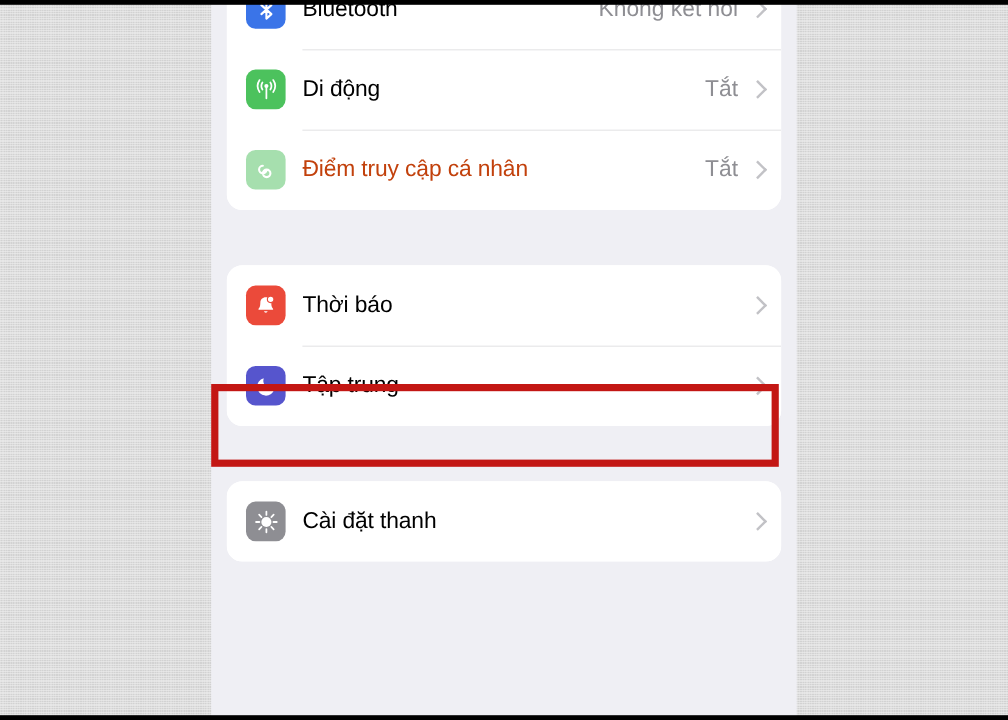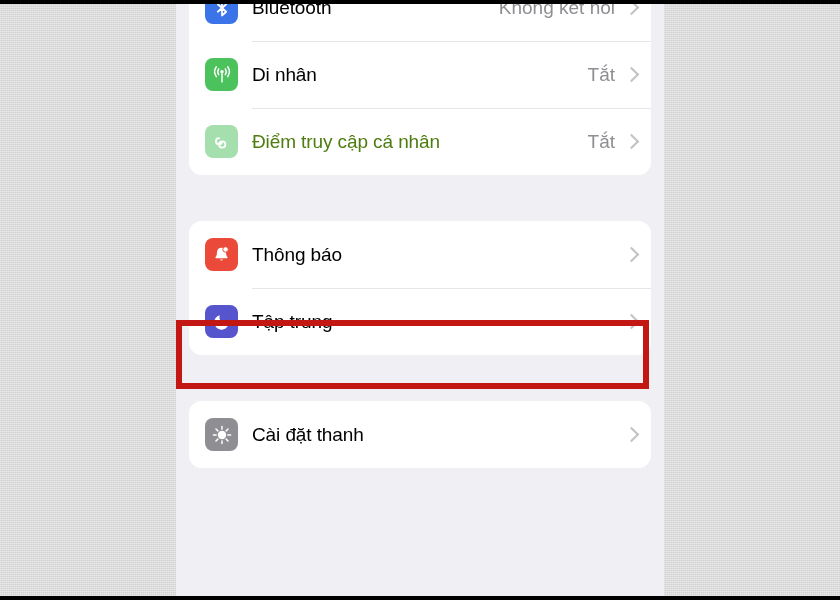--- a/index.html
+++ b/index.html
@@ -121,21 +121,21 @@
   .ic-general   { background: #8e8e93; }
 
   
   .row-label {
     flex: 1 1 auto;
     font-size: 19px;
     color: #000000;
     letter-spacing: -0.1px;
     white-space: nowrap;
   }
-  .row-label.dim { color: #4d7c0f; }
+  .row-label.dim { color: #c2410c; }
 
   .row-value {
     flex: 0 0 auto;
     font-size: 19px;
     color: #8e8e93;
     margin-right: 10px;
     white-space: nowrap;
   }
 
   .chevron {
@@ -194,21 +194,21 @@
             <div class="icon-tile ic-cellular">
               <svg width="22" height="22" viewBox="0 0 24 24">
         <circle cx="12" cy="8.4" r="1.9" fill="#ffffff"></circle>
         <rect x="11.2" y="9.8" width="1.6" height="10.5" rx="0.8" fill="#ffffff"></rect>
         <path d="M8.4 5.2a6 6 0 0 0 0 6.4" fill="none" stroke="#ffffff" stroke-width="1.6" stroke-linecap="round"></path>
         <path d="M15.6 5.2a6 6 0 0 1 0 6.4" fill="none" stroke="#ffffff" stroke-width="1.6" stroke-linecap="round"></path>
         <path d="M5.8 3a9.6 9.6 0 0 0 0 10.8" fill="none" stroke="#ffffff" stroke-width="1.6" stroke-linecap="round"></path>
         <path d="M18.2 3a9.6 9.6 0 0 1 0 10.8" fill="none" stroke="#ffffff" stroke-width="1.6" stroke-linecap="round"></path>
       </svg>
             </div>
-            <div class="row-label">Di nhân</div>
+            <div class="row-label">Di động</div>
             <div class="row-value">Tắt</div>
             <div class="chevron"></div>
           </div>
           <div class="row">
             <div class="divider-line"></div>
             <div class="icon-tile ic-hotspot">
               <svg width="21" height="21" viewBox="0 0 24 24">
         <path d="M9.2 8.2a3.6 3.6 0 1 0 3.6 3.6 3.6 3.6 0 0 1 3.6 3.6 3.6 3.6 0 1 1-3.6-3.6" fill="none" stroke="#ffffff" stroke-width="2" stroke-linecap="round" stroke-linejoin="round"></path>
       </svg>
             </div>
@@ -219,21 +219,21 @@
         </div>
         <div class="card">
           <div class="row">
             <div class="icon-tile ic-notify">
               <svg width="21" height="21" viewBox="0 0 24 24">
         <path d="M12 4.2c-3.1 0-5.2 2.2-5.2 5.2 0 3.6-1 5-1.7 5.8-.3.4 0 1 .5 1h12.8c.5 0 .8-.6.5-1-.7-.8-1.7-2.2-1.7-5.8 0-3-2.1-5.2-5.2-5.2z" fill="#ffffff"></path>
         <path d="M10.2 17.6a1.9 1.9 0 0 0 3.6 0z" fill="#ffffff"></path>
         <circle cx="16.6" cy="6.2" r="3.1" fill="#ffffff" stroke="#eb4a3a" stroke-width="1.1"></circle>
       </svg>
             </div>
-            <div class="row-label">Thông báo</div>
+            <div class="row-label">Thời báo</div>
             <div class="chevron"></div>
           </div>
           <div class="row">
             <div class="divider-line"></div>
             <div class="icon-tile ic-focus">
               <svg width="20" height="20" viewBox="0 0 24 24">
         <path d="M20 14.4A8.6 8.6 0 0 1 9.3 3.9 8.8 8.8 0 1 0 20 14.4z" fill="#ffffff"></path>
       </svg>
             </div>
             <div class="row-label">Tập trung</div>

